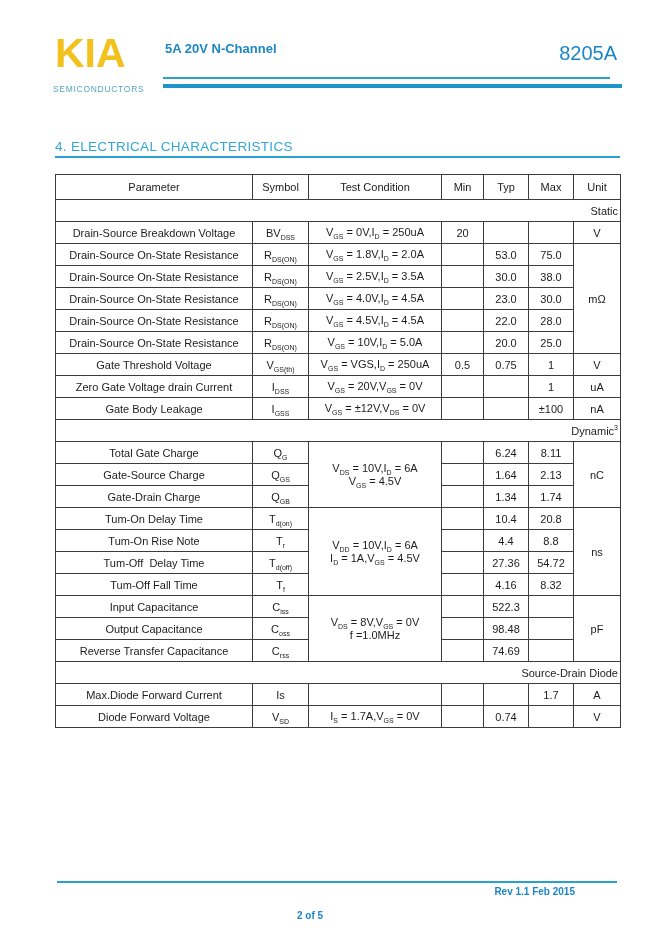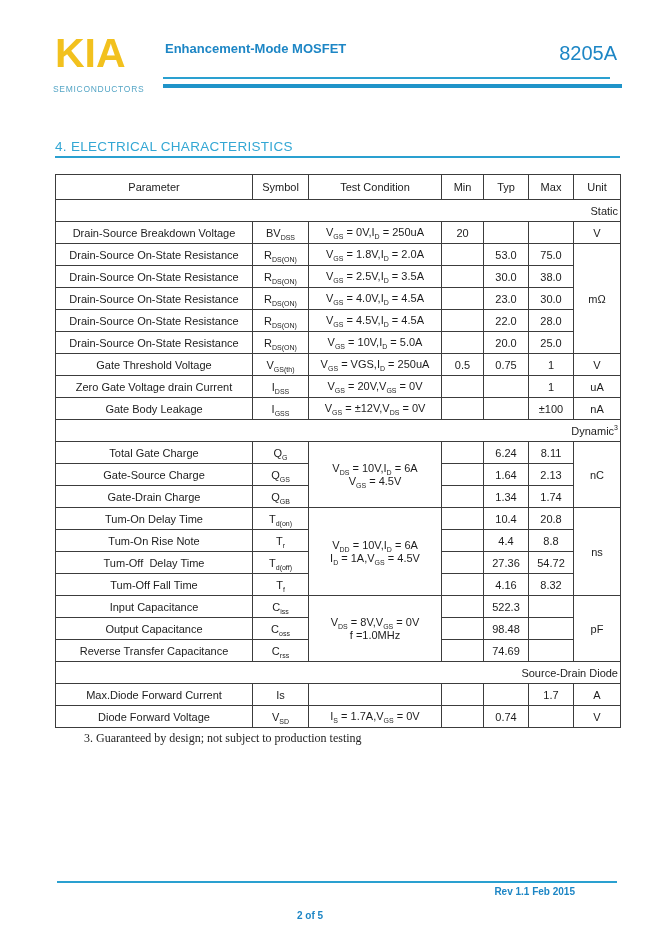--- a/index.html
+++ b/index.html
@@ -74,21 +74,21 @@
   }
 </style>
 </head>
 <body>
 
 <div class="page">
 
   <div class="logo-text">KIA</div>
   <div class="logo-subtext">SEMICONDUCTORS</div>
   <div class="subtitle">
-    <div>Enhancement-Mode MOSFET</div>
+    <div>5A 20V N-Channel</div>
   </div>
   <div class="part-number">8205A</div>
   <div class="rule-thin"></div>
   <div class="rule-thick"></div>
 
   <div class="section-title">4. ELECTRICAL CHARACTERISTICS</div>
   <div class="section-underline"></div>
 
   <table class="ec">
     <colgroup>
@@ -295,20 +295,19 @@
         <td class="c cond">I<sub>S</sub> = 1.7A,V<sub>GS</sub> = 0V</td>
         <td class="c"></td>
         <td class="c">0.74</td>
         <td class="c"></td>
         <td class="c">V</td>
       </tr>
     </tbody>
   </table>
 
   <div class="notes">
-    <div class="note-line2">3. Guaranteed by design; not subject to production testing</div>
   </div>
 
   <div class="footer-rule"></div>
   <div class="footer-page">2 of 5</div>
   <div class="footer-rev">Rev 1.1 Feb 2015</div>
 
 </div>
 
 </body></html>

